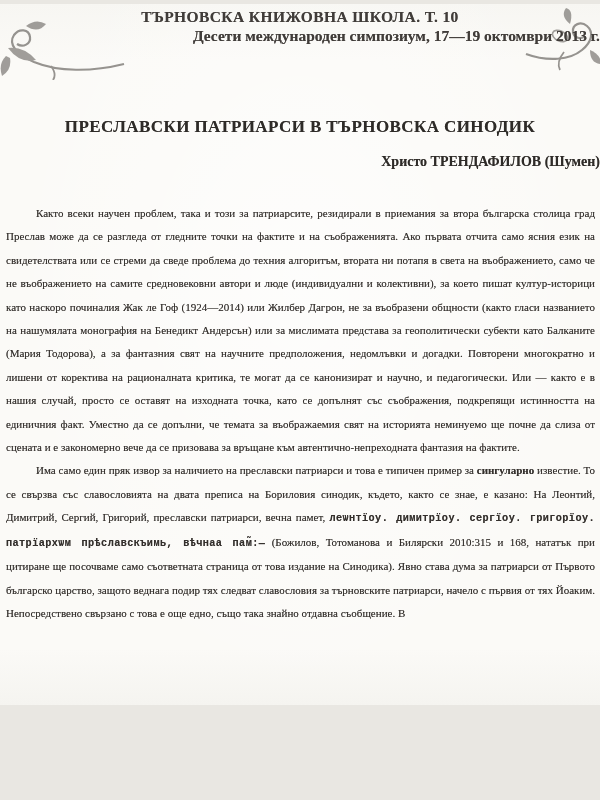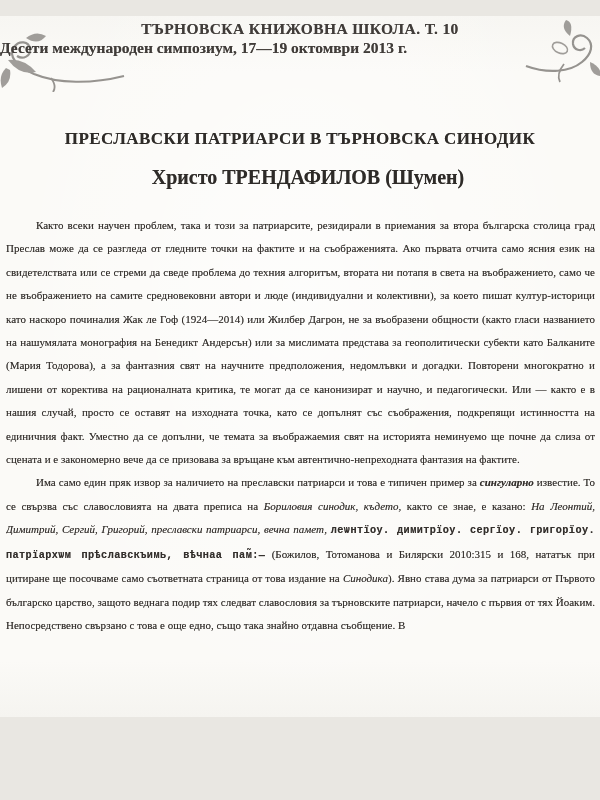--- a/index.html
+++ b/index.html
@@ -1,64 +1,64 @@
 <!DOCTYPE html>
 <html><head>
 <meta charset="utf-8">
 <style>
   html,body { margin:0; padding:0; background:#e9e7e2; }
   .page {
-    position:relative; width:600px; height:701px; margin:16px auto;
+    position:relative; width:600px; height:701px; margin:4px auto;
     background:
       radial-gradient(ellipse at 50% 40%, rgba(255,255,255,0.6), rgba(255,255,255,0) 70%),
       linear-gradient(180deg, #f7f6f2 0%, #fbfaf7 8%, #fbfaf7 92%, #f5f4f0 100%);
     background-color:#fbfaf7;
     overflow:hidden;
     font-family:"Liberation Serif", serif;
     color:#332f2c;
   }
   .scan-soft { text-shadow:0 0 0.5px rgba(50,46,42,0.55); }
 
   
   .journal-title {
     position:absolute; top:4px; left:0; right:0;
     text-align:center; font-size:15.5px; font-weight:700;
     letter-spacing:0.4px; color:#403c39;
   }
   .journal-subtitle {
     position:absolute; top:23px; left:0; right:0;
-    text-align:left; font-size:15.5px; font-weight:700;
+    text-align:right; font-size:15.5px; font-weight:700;
     color:#403c39;
   }
   .ornament { position:absolute; pointer-events:none; opacity:0.8; }
   .ornament-left  { top:16px; left:-4px; }
   .ornament-right { top:2px; right:-4px; }
 
   
   .article-title {
     position:absolute; top:113px; left:0; right:0;
     text-align:center; font-size:17px; font-weight:700;
     letter-spacing:0.4px; color:#2e2b28;
   }
   .article-author {
     position:absolute; top:150px; left:16px; right:0;
-    text-align:center; font-size:20px; font-weight:700;
+    text-align:right; font-size:14px; font-weight:700;
     color:#2e2b28;
   }
 
   
   .body-text {
     position:absolute; top:198px; left:6px; right:5px; bottom:0;
     overflow:hidden;
     font-size:11px; line-height:23.4px;
     text-align:justify;
   }
   .body-text p { margin:0; text-indent:30px; }
-  .run.italic { font-style:italic; }
-  .run.bold-italic { font-style:italic; font-weight:700; }
+  .run.italic { }
+  .run.bold-italic { font-weight:700; }
   .run.slavonic {
     font-family:Liberation Mono, monospace;
     font-weight:600; letter-spacing:0.4px; font-size:0.93em;
   }
 </style>
 </head>
 <body>
 
 <div class="page">
 

